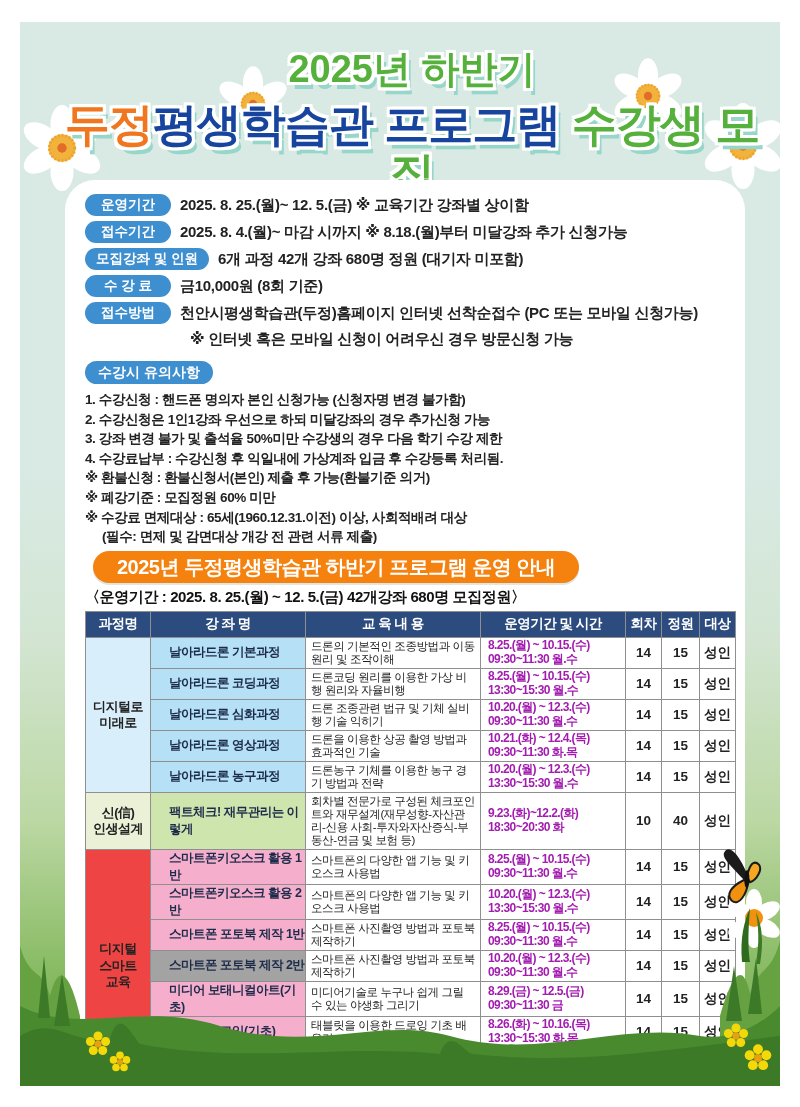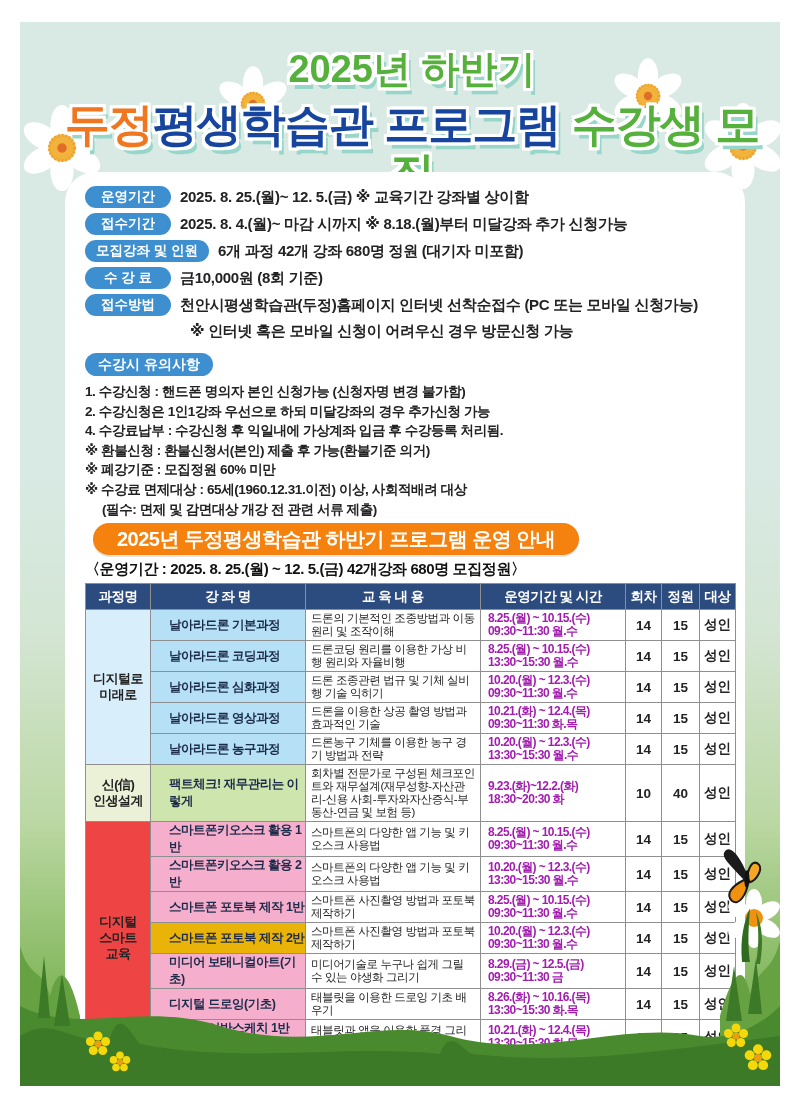--- a/index.html
+++ b/index.html
@@ -13,21 +13,21 @@
   .deco { position:absolute; pointer-events:none; }
 
   
   .titles { position:absolute; top:26px; left:0; width:100%; text-align:center;padding-left:24px; }
   .title-line1 { font-size:38px; font-weight:800; letter-spacing:0px; line-height:1.15;
     text-shadow:-3px -3px 0 #fff,3px -3px 0 #fff,-3px 3px 0 #fff,3px 3px 0 #fff,-3px 0 0 #fff,3px 0 0 #fff,0 -3px 0 #fff,0 3px 0 #fff,5px 7px 0 #98d6c9; }
   .title-line2 { margin-top:8px; font-size:45px; font-weight:800; letter-spacing:-1px; line-height:1.1;
     text-shadow:-3px -3px 0 #fff,3px -3px 0 #fff,-3px 3px 0 #fff,3px 3px 0 #fff,-3px 0 0 #fff,3px 0 0 #fff,0 -3px 0 #fff,0 3px 0 #fff,5px 7px 0 #98d6c9; }
 
   
-  .panel { position:absolute; left:45px; top:150px; width:680px; height:892px;
+  .panel { position:absolute; left:45px; top:158px; width:680px; height:892px;
     background:#ffffff; border-radius:30px; padding:14px 15px 0 20px; }
 
   .info-row { display:flex; align-items:flex-start; margin-bottom:5px; }
   .pill { flex:0 0 auto; background:#3e8fd0; color:#fff; font-weight:700; font-size:13.5px;
     line-height:22px; height:22px; border-radius:13px; padding:0 11px; min-width:86px; text-align:center; }
   .info-text { margin-left:9px; font-size:15px; font-weight:600; color:#222; line-height:22px; letter-spacing:-0.3px; }
   .info-sub { margin-left:105px; font-size:15px; font-weight:600; color:#222; line-height:20px; letter-spacing:-0.3px; margin-bottom:5px; }
 
   .notice-pill { display:inline-block; background:#3e8fd0; color:#fff; font-weight:700; font-size:14px;
     line-height:23px; height:23px; border-radius:13px; padding:0 13px; margin-top:7px; }
@@ -111,20 +111,21 @@
             <div class="pill">접수방법</div>
             <div class="info-text">천안시평생학습관(두정)홈페이지 인터넷 선착순접수 (PC 또는 모바일 신청가능)</div>
           </div>
           <div class="info-sub">※ 인터넷 혹은 모바일 신청이 어려우신 경우 방문신청 가능</div>
         </div>
 
       <div class="notice-pill">수강시 유의사항</div>
       <div class="notes" id="notes">
           <div>1. 수강신청 : 핸드폰 명의자 본인 신청가능 (신청자명 변경 불가함)</div>
           <div>2. 수강신청은 1인1강좌 우선으로 하되 미달강좌의 경우 추가신청 가능</div>
+          <div>3. 강좌 변경 불가 및 출석율 50%미만 수강생의 경우 다음 학기 수강 제한</div>
           <div>4. 수강료납부 : 수강신청 후 익일내에 가상계좌 입금 후 수강등록 처리됨.</div>
           <div>※ 환불신청 : 환불신청서(본인) 제출 후 가능(환불기준 의거)</div>
           <div>※ 폐강기준 : 모집정원 60% 미만</div>
           <div>※ 수강료 면제대상 : 65세(1960.12.31.이전) 이상, 사회적배려 대상</div>
           <div class="indent2">(필수: 면제 및 감면대상 개강 전 관련 서류 제출)</div>
         </div>
 
       <div class="banner-wrap">
         <div class="banner">2025년 두정평생학습관 하반기 프로그램 운영 안내</div>
       </div>
@@ -252,21 +253,21 @@
               <td class="content">스마트폰 사진촬영 방법과 포토북 제작하기</td>
               <td class="sched">
                 <div>8.25.(월) ~ 10.15.(수)</div>
                 <div>09:30~11:30 월.수</div>
               </td>
               <td class="num">14</td>
               <td class="num">15</td>
               <td class="num">성인</td>
             </tr>
             <tr class="std">
-              <td class="cname" style="background: #eab308;">스마트폰 포토북 제작 2반</td>
+              <td class="cname" style="background: #a3a3a3;">스마트폰 포토북 제작 2반</td>
               <td class="content">스마트폰 사진촬영 방법과 포토북 제작하기</td>
               <td class="sched">
                 <div>10.20.(월) ~ 12.3.(수)</div>
                 <div>09:30~11:30 월.수</div>
               </td>
               <td class="num">14</td>
               <td class="num">15</td>
               <td class="num">성인</td>
             </tr>
             <tr class="std">

